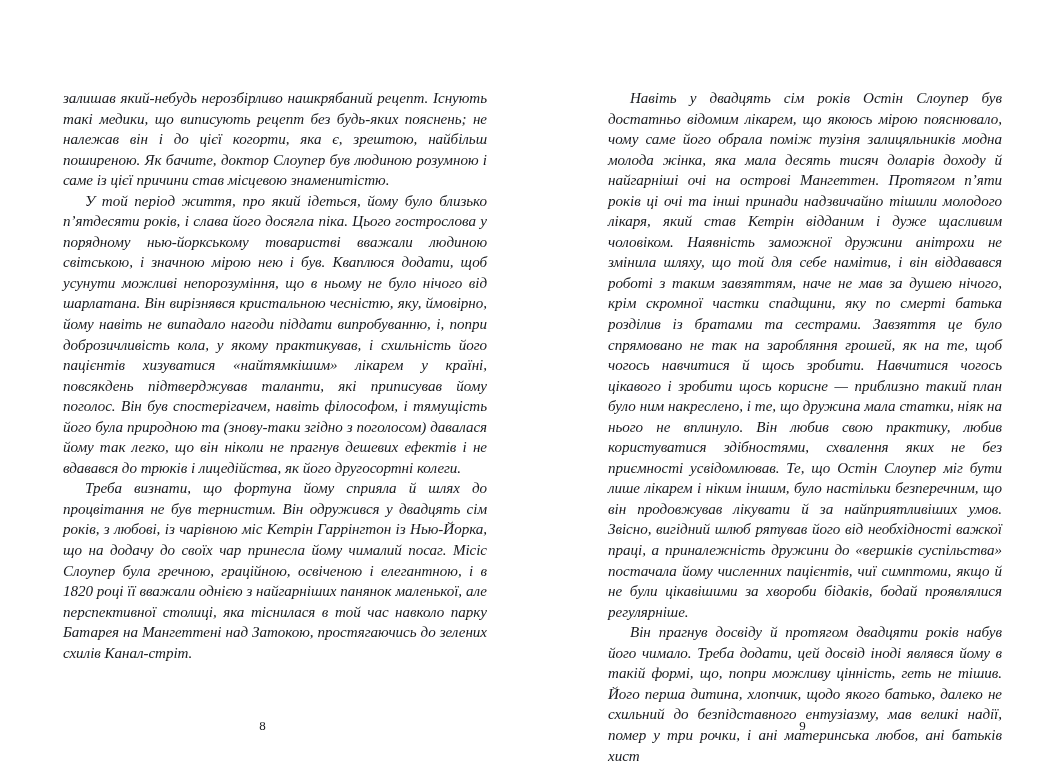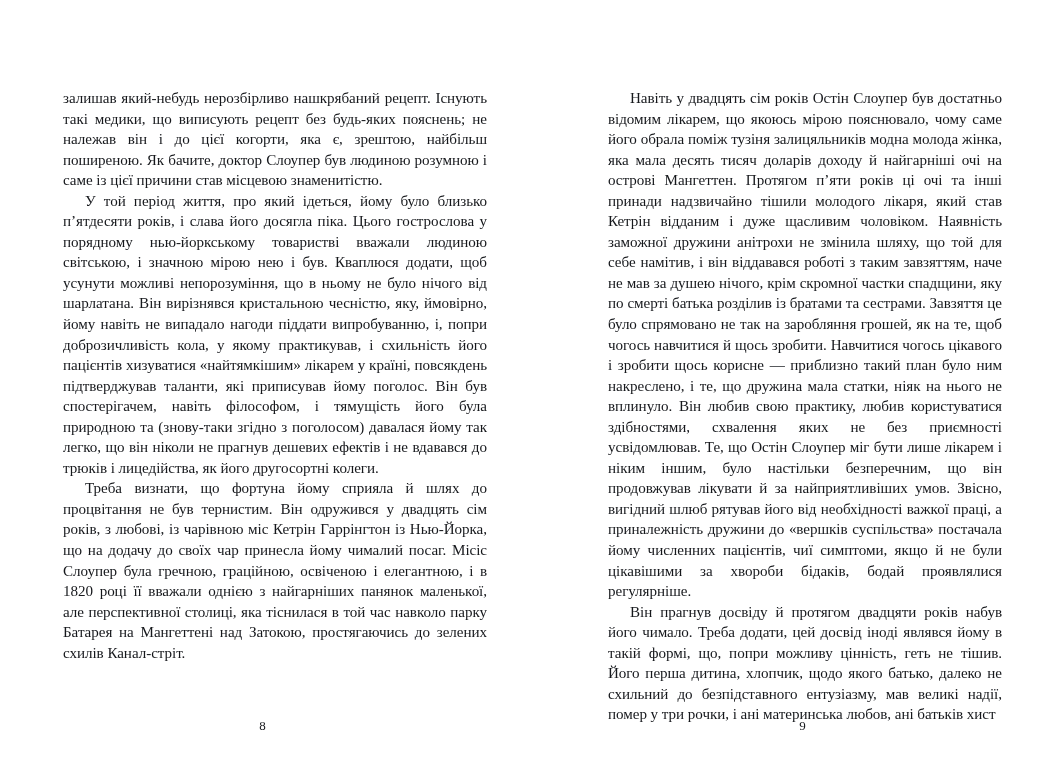--- a/index.html
+++ b/index.html
@@ -31,20 +31,21 @@
   .page-left {
     padding-left: 63px;
     padding-right: 38px;
   }
   .page-right {
     padding-left: 83px;
     padding-right: 48px;
   }
   .textblock {
     width: 100%;
+    font-style: italic;
   }
   .textblock p {
     margin: 0;
     font-size: 15.1px;
     line-height: 20.55px;
     text-align: justify;
     text-justify: inter-word;
     hyphens: manual;
     letter-spacing: -0.05px;
   }

